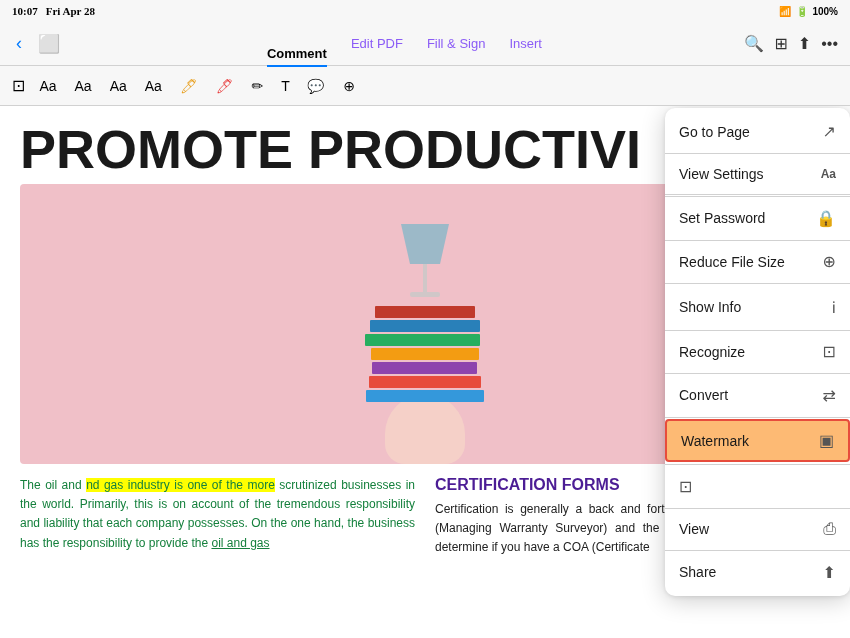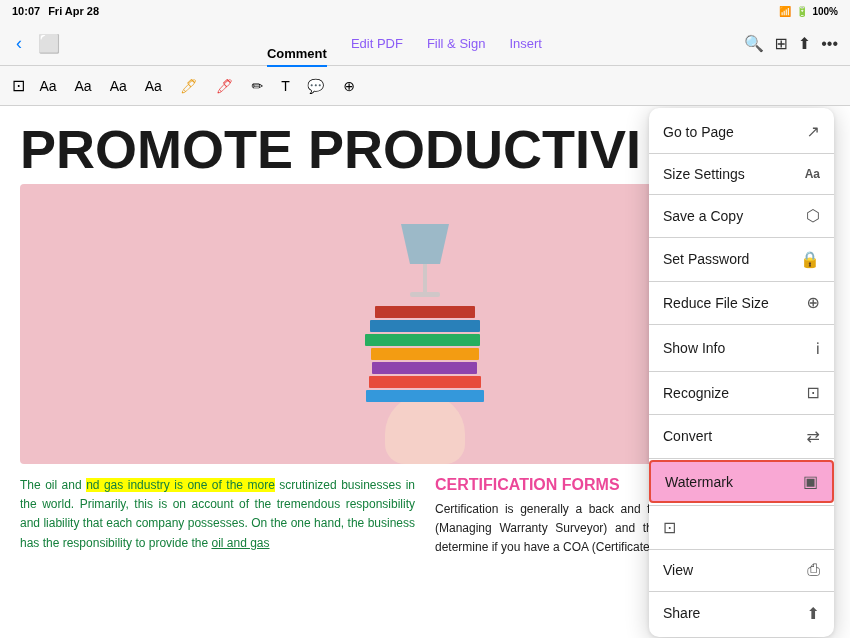--- a/index.html
+++ b/index.html
@@ -16,21 +16,21 @@
     .status-bar {
       display: flex;
       justify-content: space-between;
       align-items: center;
       height: 22px;
       background: #f7f7f7;
       padding: 0 12px;
       font-size: 11px;
       font-weight: 600;
     }
-    .status-left { display: flex; gap: 8px; align-items: center; }
+    .status-left { display: flex; gap: 8px; align-items: center; font-family: Liberation Serif, serif; }
     .status-right { display: flex; gap: 4px; align-items: center; font-size: 10px; }
 
     
     .toolbar {
       display: flex;
       align-items: center;
       height: 44px;
       background: #f7f7f7;
       border-bottom: 1px solid #d1d1d1;
       padding: 0 12px;
@@ -181,48 +181,48 @@
 
     
     .pdf-text-area {
       display: flex;
       gap: 20px;
       padding: 12px 20px;
     }
     .pdf-col-left { flex: 1; font-size: 12px; line-height: 1.6; color: #15803d; text-align: justify; }
     .pdf-col-right { flex: 1; }
     .pdf-highlight { background: #ffff00; }
-    .cert-title { color: #ec4899; font-size: 16px; font-weight: 700; text-transform: uppercase; margin-bottom: 6px; }
+    .cert-title { color: #4c1d95; font-size: 16px; font-weight: 700; text-transform: uppercase; margin-bottom: 6px; }
     .cert-text { font-size: 12px; line-height: 1.6; color: #222; text-align: justify; }
 
     
     .dropdown-menu {
       position: absolute;
       top: 0;
-      right: 16px;
+      right: 0;
       width: 185px;
       background: #fff;
       border-radius: 10px;
       box-shadow: 0 4px 24px rgba(0,0,0,0.2), 0 1px 4px rgba(0,0,0,0.1);
       z-index: 100;
       padding: 4px 0;
       margin-top: 2px;
     }
     .menu-item {
       display: flex;
       align-items: center;
       justify-content: space-between;
       padding: 10px 14px;
       font-size: 14px;
       color: #1a1a1a;
       cursor: pointer;
       transition: background 0.1s;
     }
     .menu-item.selected {
-      background: #f9a8d4;
+      background: #fdba74;
       border: 2px solid #e74c3c;
       border-radius: 4px;
     }
     .menu-item-text { flex: 1; }
     .menu-icon { font-size: 16px; color: #555; }
     .menu-divider {
       height: 0.5px;
       background: #d1d1d1;
       margin: 2px 0;
     }
@@ -318,29 +318,25 @@
 
   <div class="dropdown-menu">
 
     <div class="menu-item">
       <span class="menu-item-text">Go to Page</span>
       <span class="menu-icon">↗</span>
     </div>
     <div class="menu-divider"></div>
 
     <div class="menu-item">
-      <span class="menu-item-text">Size Settings</span>
+      <span class="menu-item-text">View Settings</span>
       <span class="menu-icon" style="font-size:12px; font-weight:700;">Aa</span>
     </div>
     <div class="menu-divider"></div>
 
-    <div class="menu-item">
-      <span class="menu-item-text">Save a Copy</span>
-      <span class="menu-icon">⬡</span>
-    </div>
     <div class="menu-divider"></div>
 
     <div class="menu-item">
       <span class="menu-item-text">Set Password</span>
       <span class="menu-icon">🔒</span>
     </div>
     <div class="menu-divider"></div>
 
     <div class="menu-item">
       <span class="menu-item-text">Reduce File Size</span>

